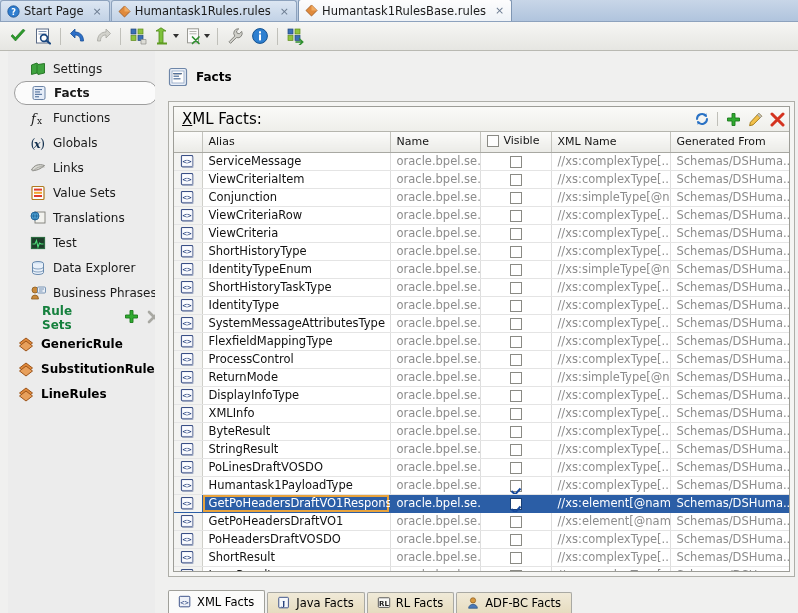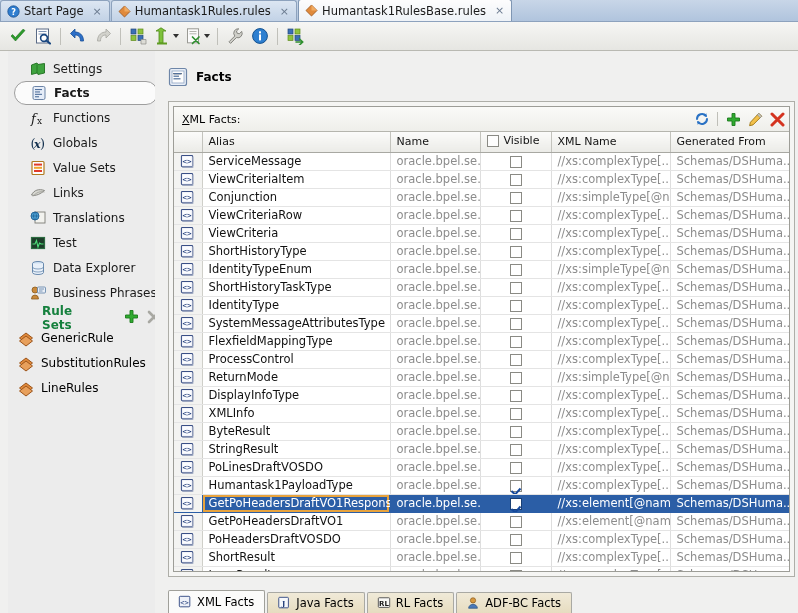--- a/index.html
+++ b/index.html
@@ -80,21 +80,21 @@
     height: 24px;
     font-weight: bold;
   }
   .navicon { width: 16px; height: 16px; flex: 0 0 16px; display: block; }
   .navhead {
     height: 26px; display: flex; align-items: center;
     padding-left: 8px; font-size: 12px; font-weight: bold; color: #15803d;
     gap: 8px;
   }
   .navhead .hspace { flex: 0 0 18px; }
-  .rsitem { height: 25px; display: flex; align-items: flex-start; gap: 7px; padding-left: 10px; font-size: 12px; }
+  .rsitem { height: 25px; display: flex; align-items: center; gap: 7px; padding-left: 10px; font-size: 12px; font-weight: bold; }
 
   
   .content {
     position: absolute; left: 155px; top: 51px; right: 0; bottom: 0;
     background: #f0f0ef;
   }
   .facts-header {
     display: flex; align-items: center; gap: 8px;
     padding: 11px 0 0 13px; height: 40px;
   }
@@ -109,21 +109,21 @@
     position: absolute; left: 4px; top: 4px; right: 4px; bottom: 4px;
     background: #f8f8f6;
     border: 1px solid #9d9d97;
   }
   .panel-bar {
     height: 25px; display: flex; align-items: center;
     padding: 0 2px 0 8px;
     background: linear-gradient(#fafaf8, #eeeeea);
     border-bottom: 1px solid #b5b5ae;
   }
-  .panel-bar .plabel { font-size: 11px; }
+  .panel-bar .plabel { font-size: 15px; }
   .panel-bar .plabel u { text-decoration: underline; }
   .bar-actions { margin-left: auto; display: flex; align-items: center; gap: 2px; }
   .abtn { width: 20px; height: 20px; display: flex; align-items: center; justify-content: center; }
   .abar-sep { width: 1px; height: 14px; background: #bfbfb8; margin: 0 3px; }
 
   
   .tablewrap { position: absolute; left: 0; top: 25px; right: 0; bottom: 0; overflow: hidden; background: #fff; }
   table.facts { border-collapse: collapse; width: 100%; table-layout: fixed; font-size: 11.5px; }
   table.facts th {
     height: 20px; background: linear-gradient(#fbfbfa, #ebebe7);
@@ -327,33 +327,33 @@
         <div class="navitem">
           <svg class="navicon" viewBox="0 0 16 16">
             <text x="0.5" y="13" font-size="13" font-family="DejaVu Serif, serif" fill="#14314f">(</text>
             <text x="4" y="13" font-size="11" font-style="italic" font-weight="bold" font-family="DejaVu Serif, serif" fill="#14314f">x</text>
             <text x="10" y="13" font-size="13" font-family="DejaVu Serif, serif" fill="#14314f">)</text>
           </svg>
           <span>Globals</span>
         </div>
         <div class="navitem">
           <svg class="navicon" viewBox="0 0 16 16">
+            <path d="M1.5 10 C4 5 9 3.5 14.5 5.5 C11 8.5 6 11.5 1.5 10 Z" fill="#d8d8d2" stroke="#7e7e78" stroke-width="0.9"></path>
+            <path d="M3 11.5 C6 7.5 10 6 14.5 7" fill="none" stroke="#9a9a94" stroke-width="0.8"></path>
+          </svg>
+          <span>Links</span>
+        </div>
+        <div class="navitem">
+          <svg class="navicon" viewBox="0 0 16 16">
             <rect x="2" y="1.5" width="12" height="13" rx="1" fill="#fdfdfd" stroke="#b07a1f" stroke-width="1.2"></rect>
             <rect x="4" y="3.6" width="8" height="2" fill="#e03b2a"></rect>
             <rect x="4" y="6.8" width="8" height="2" fill="#f0a52c"></rect>
             <rect x="4" y="10" width="8" height="2" fill="#e03b2a"></rect>
           </svg>
           <span>Value Sets</span>
-        </div>
-        <div class="navitem">
-          <svg class="navicon" viewBox="0 0 16 16">
-            <path d="M1.5 10 C4 5 9 3.5 14.5 5.5 C11 8.5 6 11.5 1.5 10 Z" fill="#d8d8d2" stroke="#7e7e78" stroke-width="0.9"></path>
-            <path d="M3 11.5 C6 7.5 10 6 14.5 7" fill="none" stroke="#9a9a94" stroke-width="0.8"></path>
-          </svg>
-          <span>Links</span>
         </div>
         <div class="navitem">
           <svg class="navicon" viewBox="0 0 16 16">
             <rect x="5" y="2" width="10" height="11" fill="#f2f2ee" stroke="#7d7d77" stroke-width="0.9"></rect>
             <circle cx="5" cy="6" r="4" fill="#4fa3d6" stroke="#1d5f92" stroke-width="0.9"></circle>
             <path d="M1 6 h8 M5 2 a6 6 0 0 1 0 8 a6 6 0 0 1 0 -8" fill="none" stroke="#1d5f92" stroke-width="0.7"></path>
           </svg>
           <span>Translations</span>
         </div>
         <div class="navitem">

